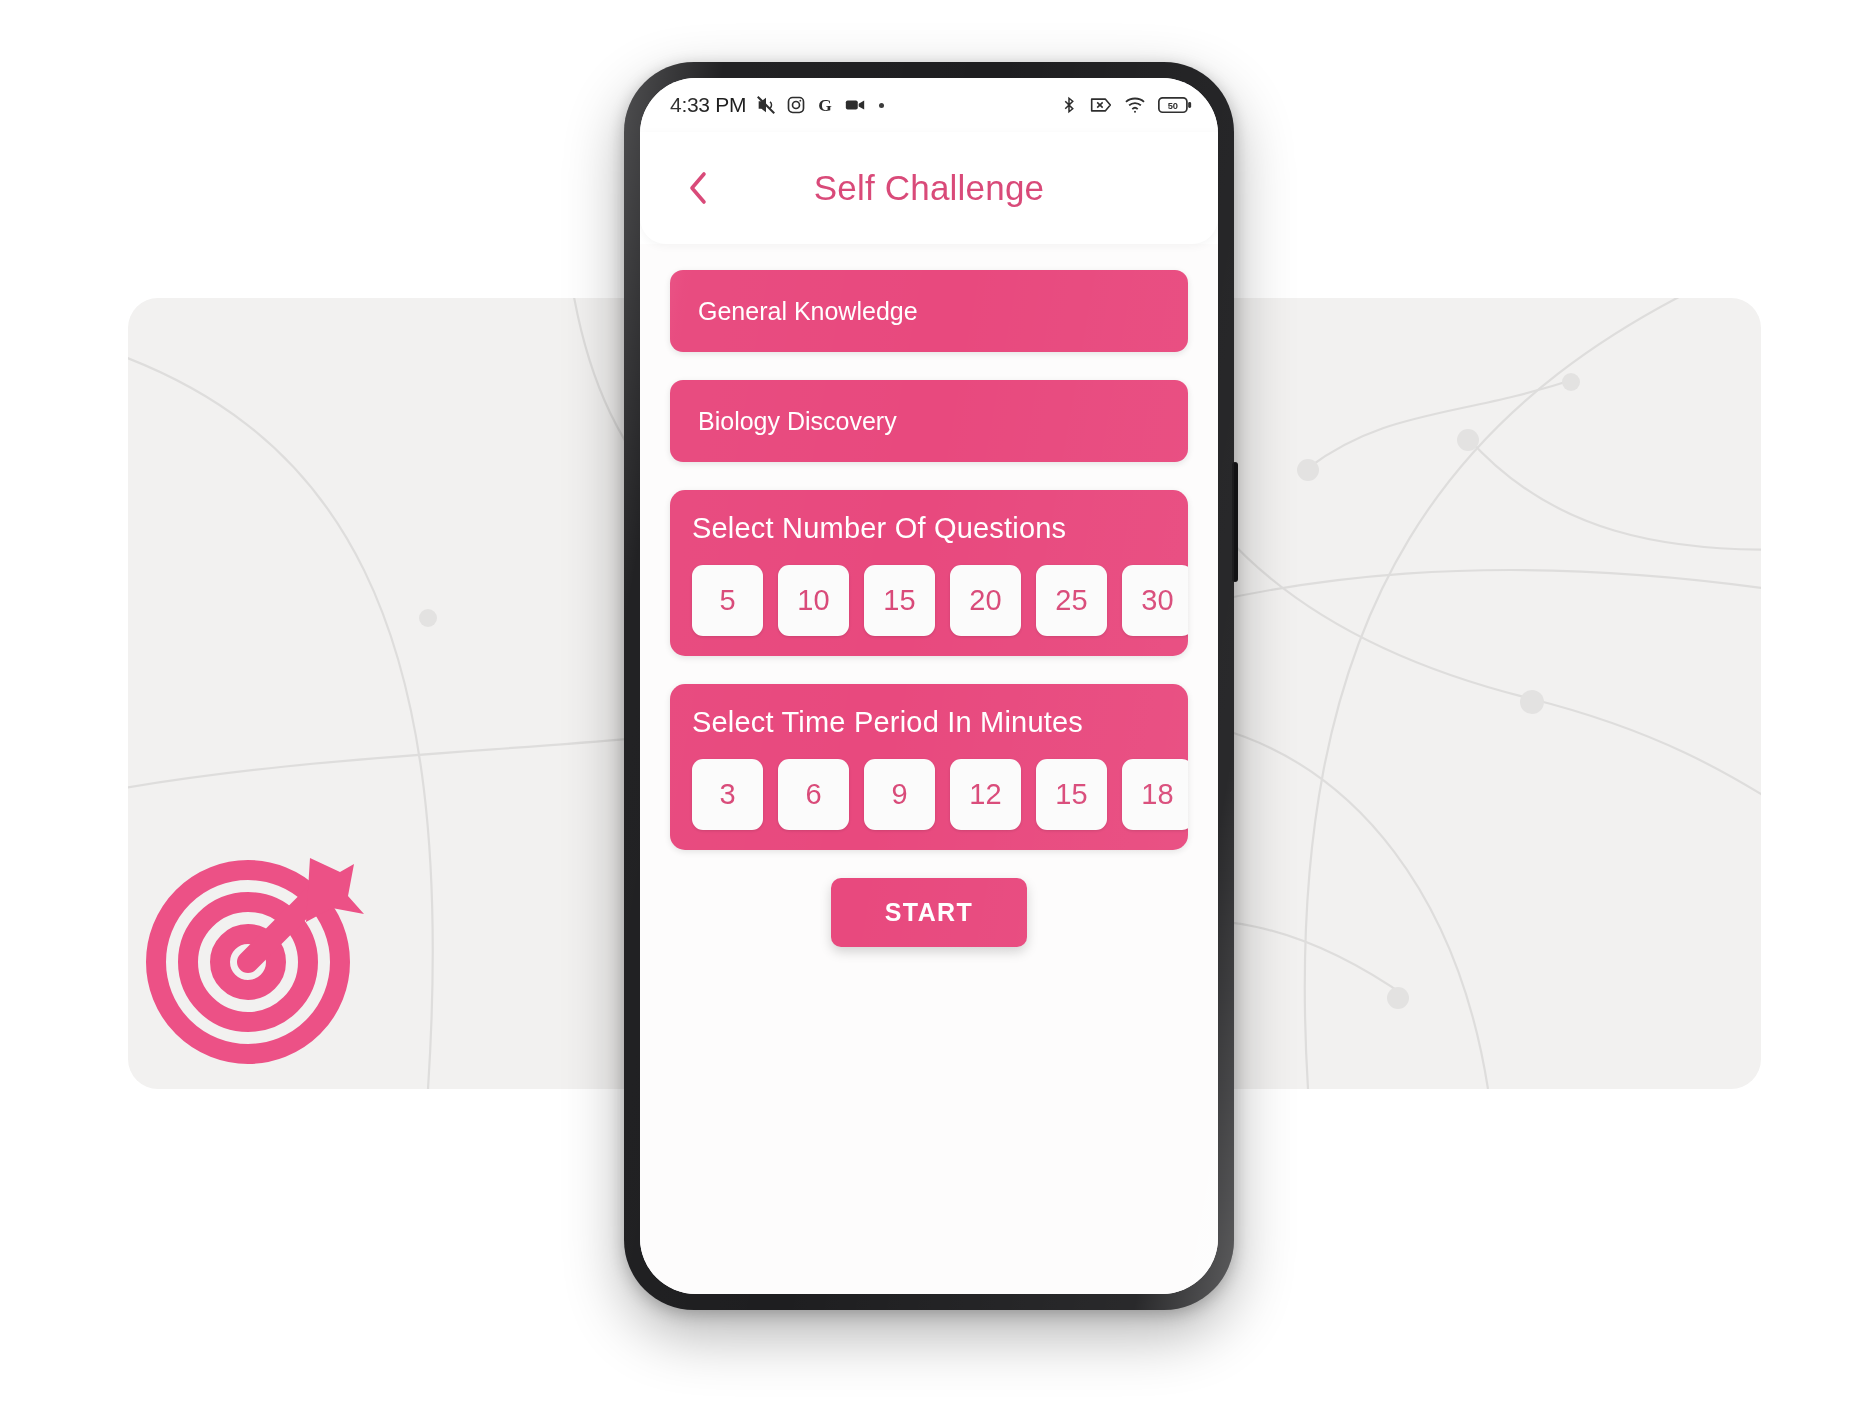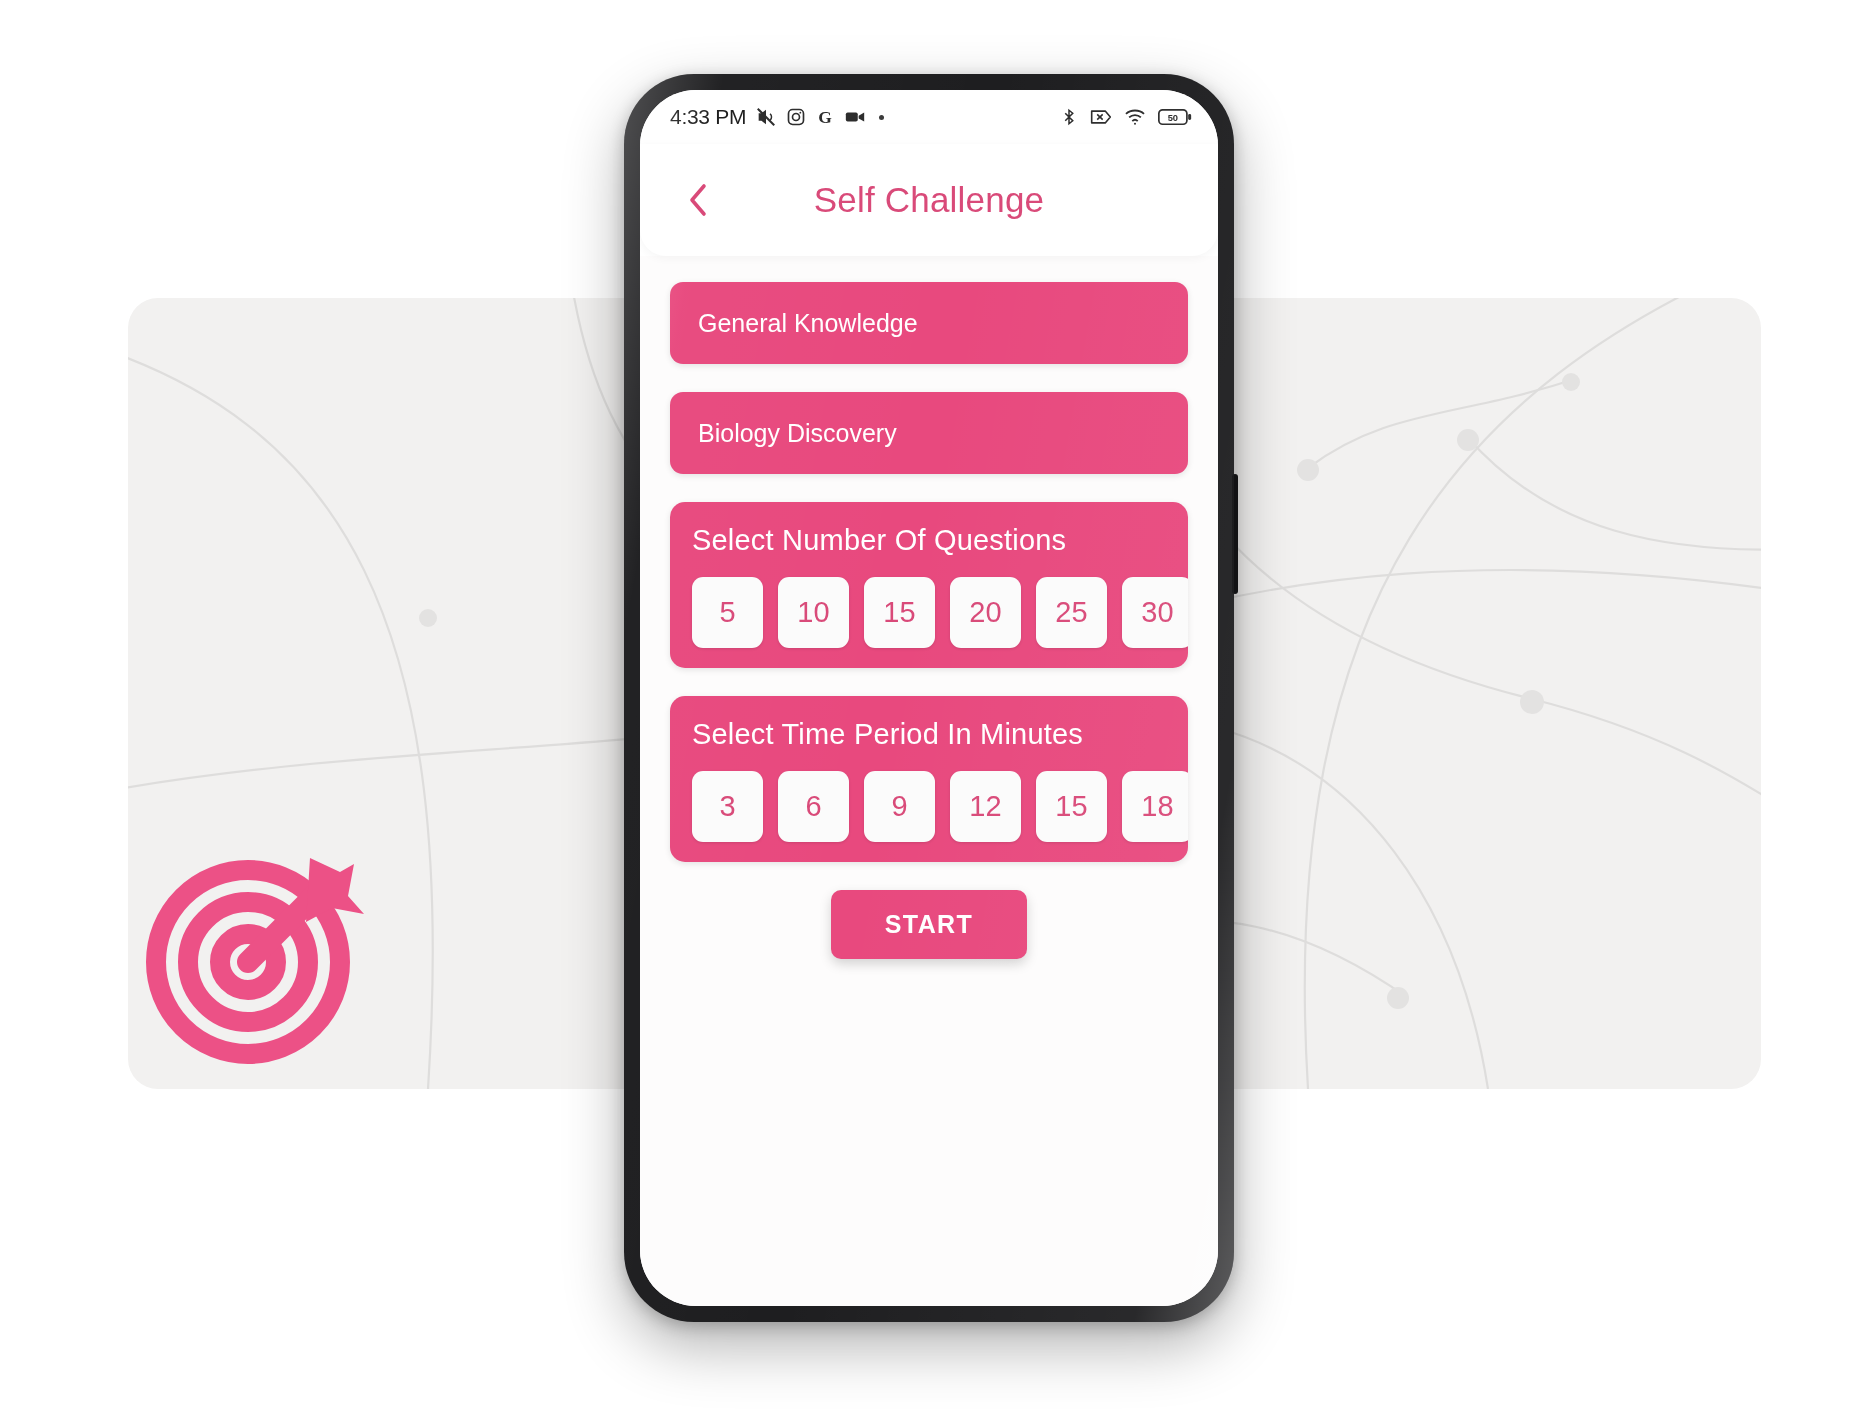--- a/index.html
+++ b/index.html
@@ -39,21 +39,21 @@
     top: 838px;
     width: 228px;
     height: 228px;
   }
   #target-logo svg { width: 100%; height: 100%; display: block; }
 
   
   #phone {
     position: absolute;
     left: 624px;
-    top: 74px;
+    top: 62px;
     width: 610px;
     height: 1248px;
     background: #1e1e20;
     border-radius: 70px;
     box-shadow: 0 24px 60px rgba(0,0,0,0.30), 0 4px 16px rgba(0,0,0,0.22);
   }
   #phone-gloss {
     position: absolute;
     inset: 0;
     border-radius: 70px;

